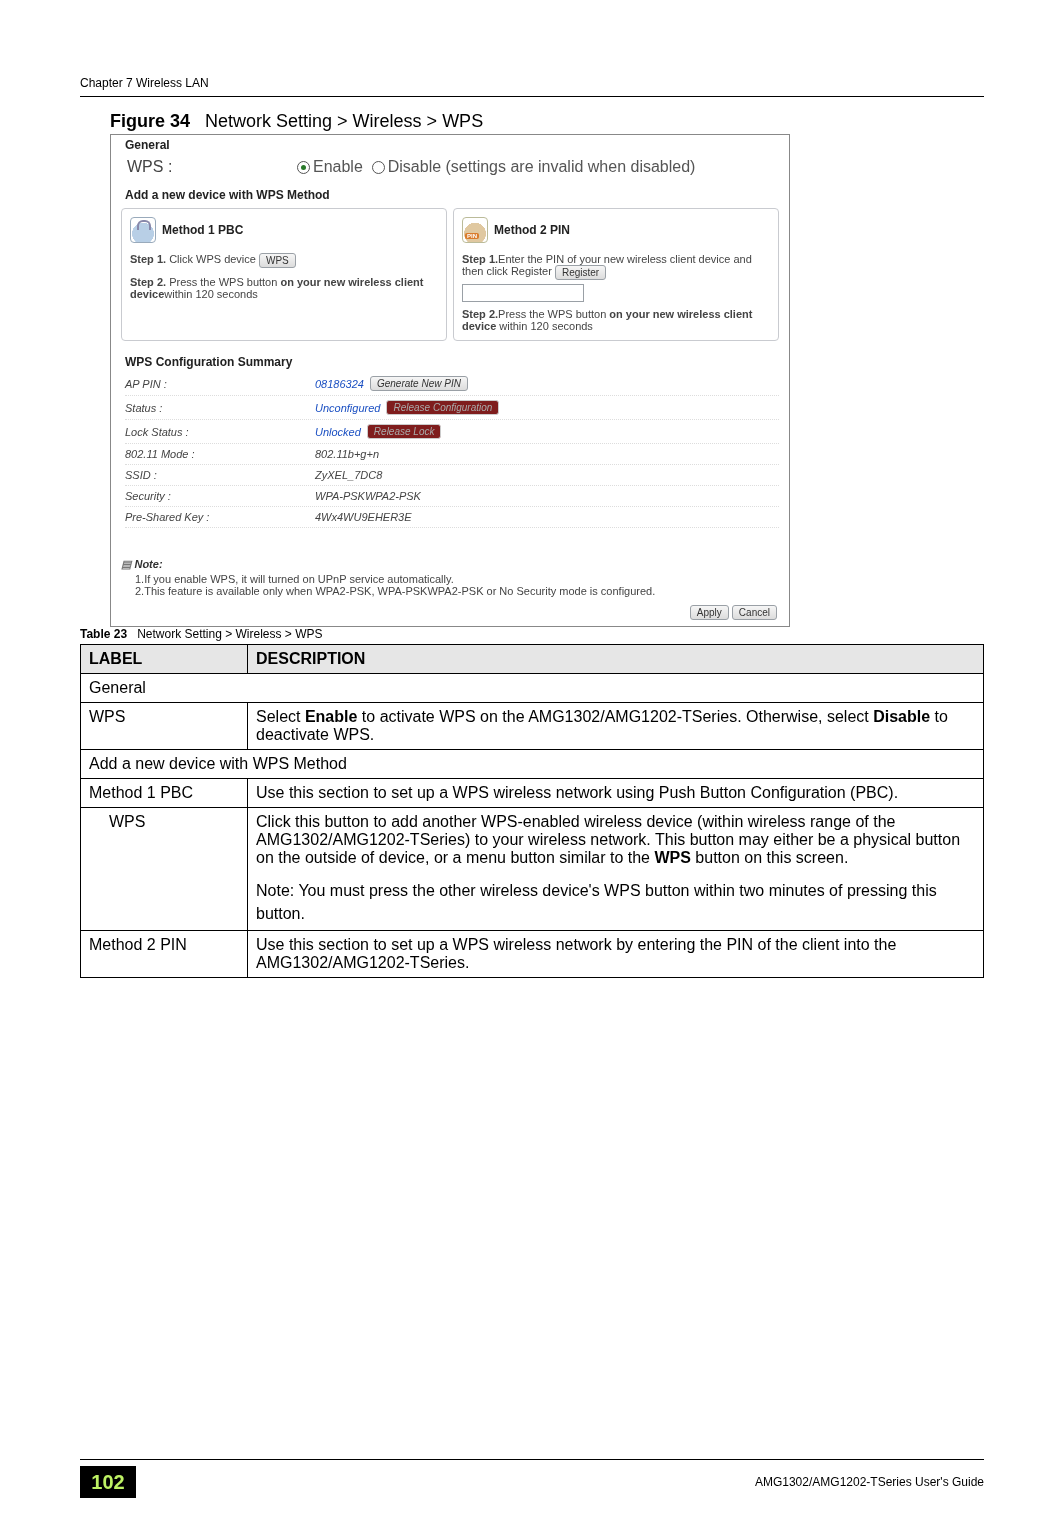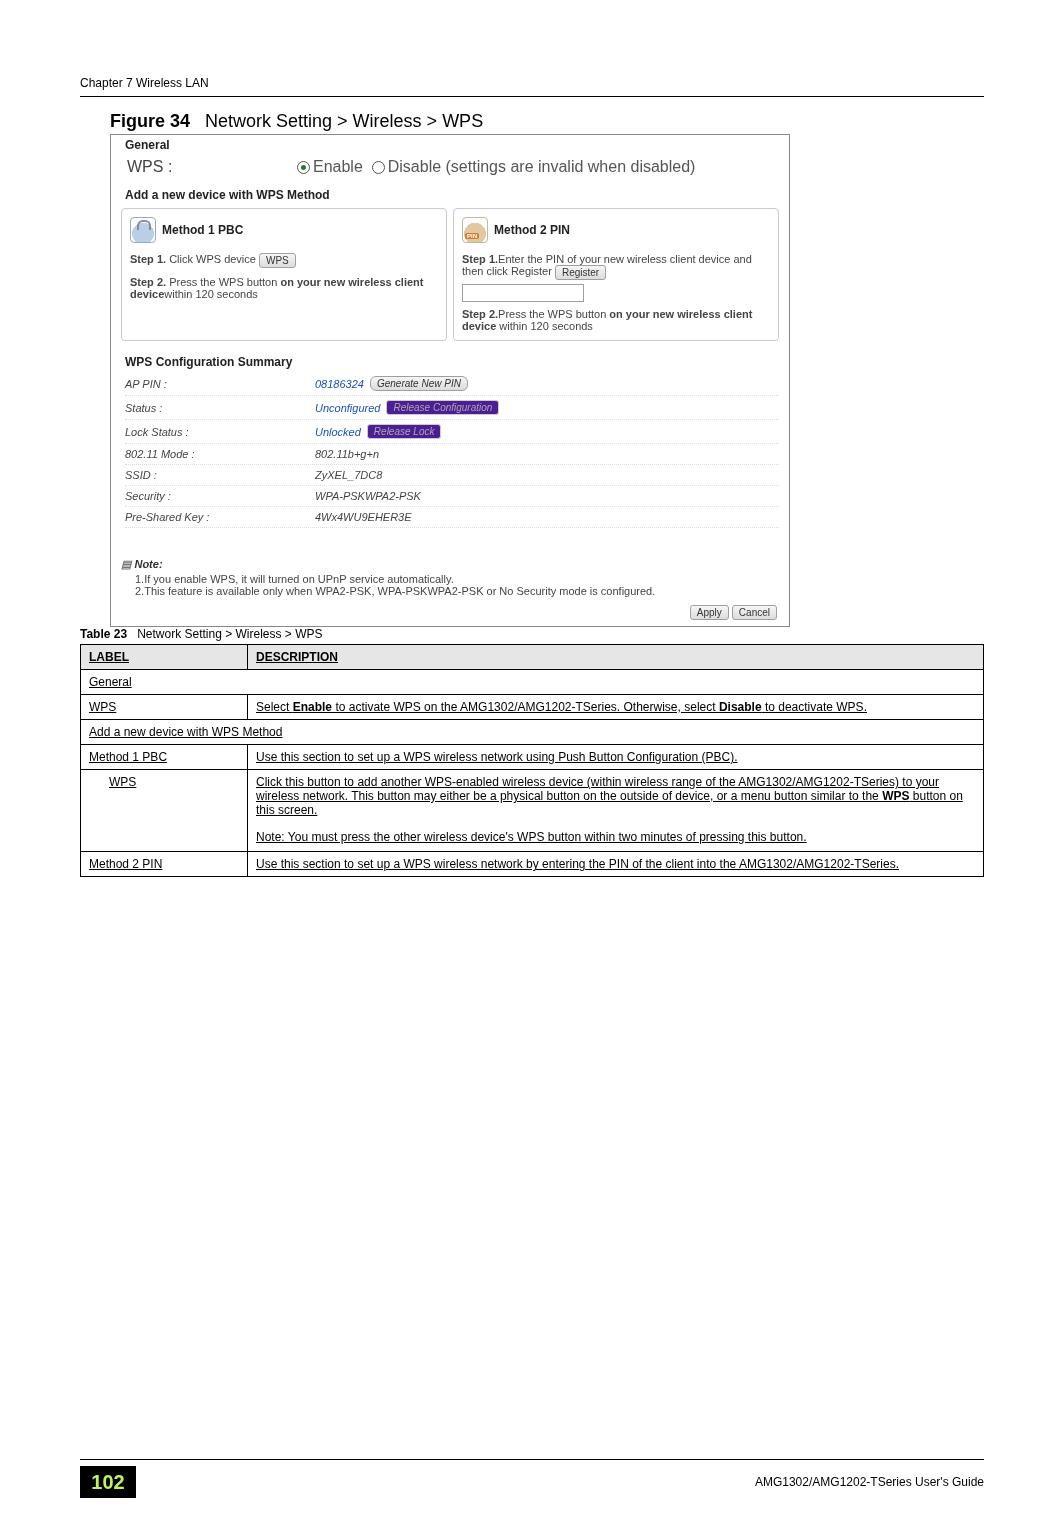--- a/index.html
+++ b/index.html
@@ -142,21 +142,21 @@
     border-radius: 3px;
     font-size: 10px;
     padding: 1px 6px;
     color: #333;
     vertical-align: middle;
     cursor: pointer;
   }
   .mini-btn.disabled {
     color: #aaa;
     border-color: #ccc;
-    background: #4c1d95;
+    background: #7f1d1d;
   }
   .mini-input {
     border: 1px solid #9aa0a6;
     height: 16px;
     width: 120px;
     display: inline-block;
     vertical-align: middle;
     background: #fff;
   }
   .summary {
@@ -211,22 +211,21 @@
     font-size: 13px;
     line-height: 1.4;
   }
   .tbl-caption {
     font-size: 12px;
     margin-bottom: 3px;
   }
   table.desc {
     width: 100%;
     border-collapse: collapse;
-    font-size: 12px;
-    text-decoration: underline;
+    font-size: 16px;
   }
   table.desc th, table.desc td {
     border: 1px solid #000;
     padding: 5px 8px;
     vertical-align: top;
     text-align: left;
   }
   table.desc th {
     background: #e6e6e6;
     font-weight: bold;
@@ -328,21 +327,21 @@
         </div>
       </div>
     </div>
 
     <div class="summary">
       <div class="summary-title">WPS Configuration Summary</div>
       <div id="summary-rows">
           <div class="summary-row">
             <span class="summary-label">AP PIN :</span>
             <span class="link-blue">08186324</span>
-            <span class="mini-btn" style="margin-left: 6px; border-radius: 6px;">Generate New PIN</span>
+            <span class="mini-btn" style="margin-left: 6px;">Generate New PIN</span>
           </div>
           <div class="summary-row">
             <span class="summary-label">Status :</span>
             <span class="link-blue">Unconfigured</span>
             <span class="mini-btn disabled" style="margin-left: 6px;">Release Configuration</span>
           </div>
           <div class="summary-row">
             <span class="summary-label">Lock Status :</span>
             <span class="link-blue">Unlocked</span>
             <span class="mini-btn disabled" style="margin-left: 6px;">Release Lock</span>

